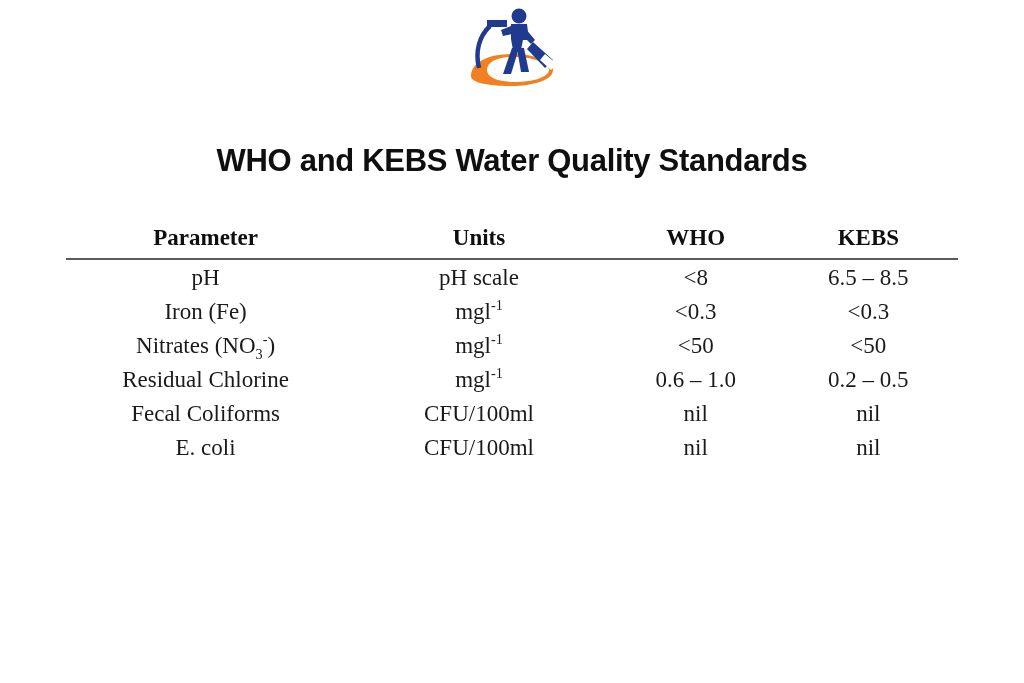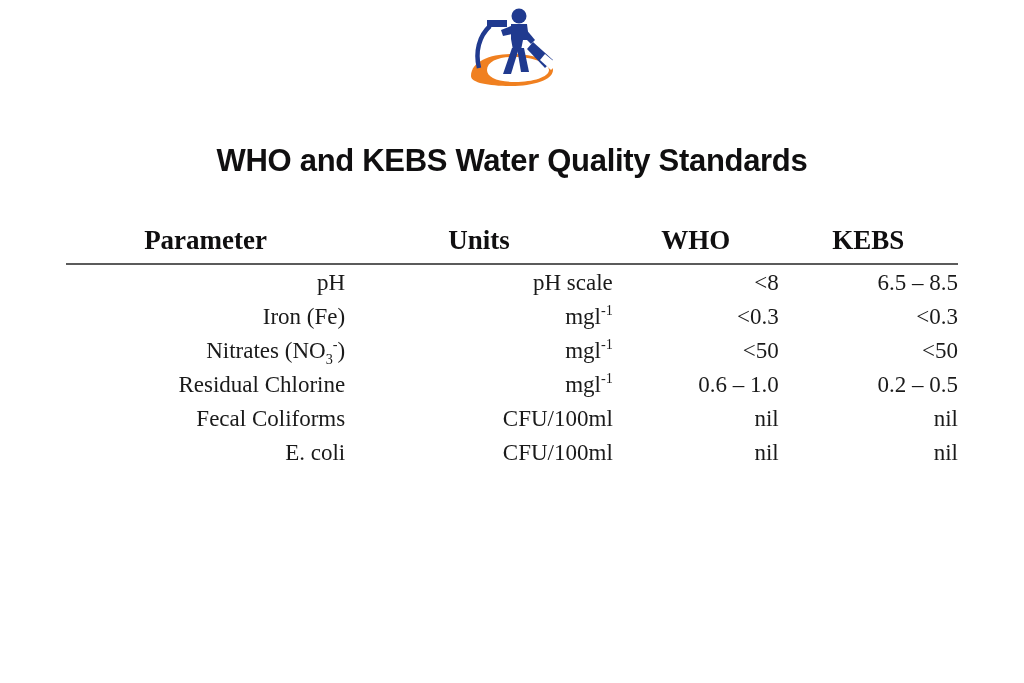--- a/index.html
+++ b/index.html
@@ -47,28 +47,28 @@
     width: 892px;
   }
   table#standards-table {
     width: 100%;
     border-collapse: collapse;
     font-size: 23px;
     color: #1a1a1a;
   }
   table#standards-table thead th {
     font-weight: bold;
-    font-size: 27px;
+    font-size: 23px;
     padding: 0 0 7px 0;
     text-align: center;
     border-bottom: 2.5px solid #5b5b5b;
     color: #100f10;
   }
   table#standards-table tbody td {
-    text-align: right;
+    text-align: center;
     padding: 3.5px 0 3.5px 0;
     line-height: 1.18;
     font-weight: normal;
   }
   
   col.c-param { width: 31.3%; }
   col.c-units { width: 30.0%; }
   col.c-who   { width: 18.6%; }
   col.c-kebs  { width: 20.1%; }
 

